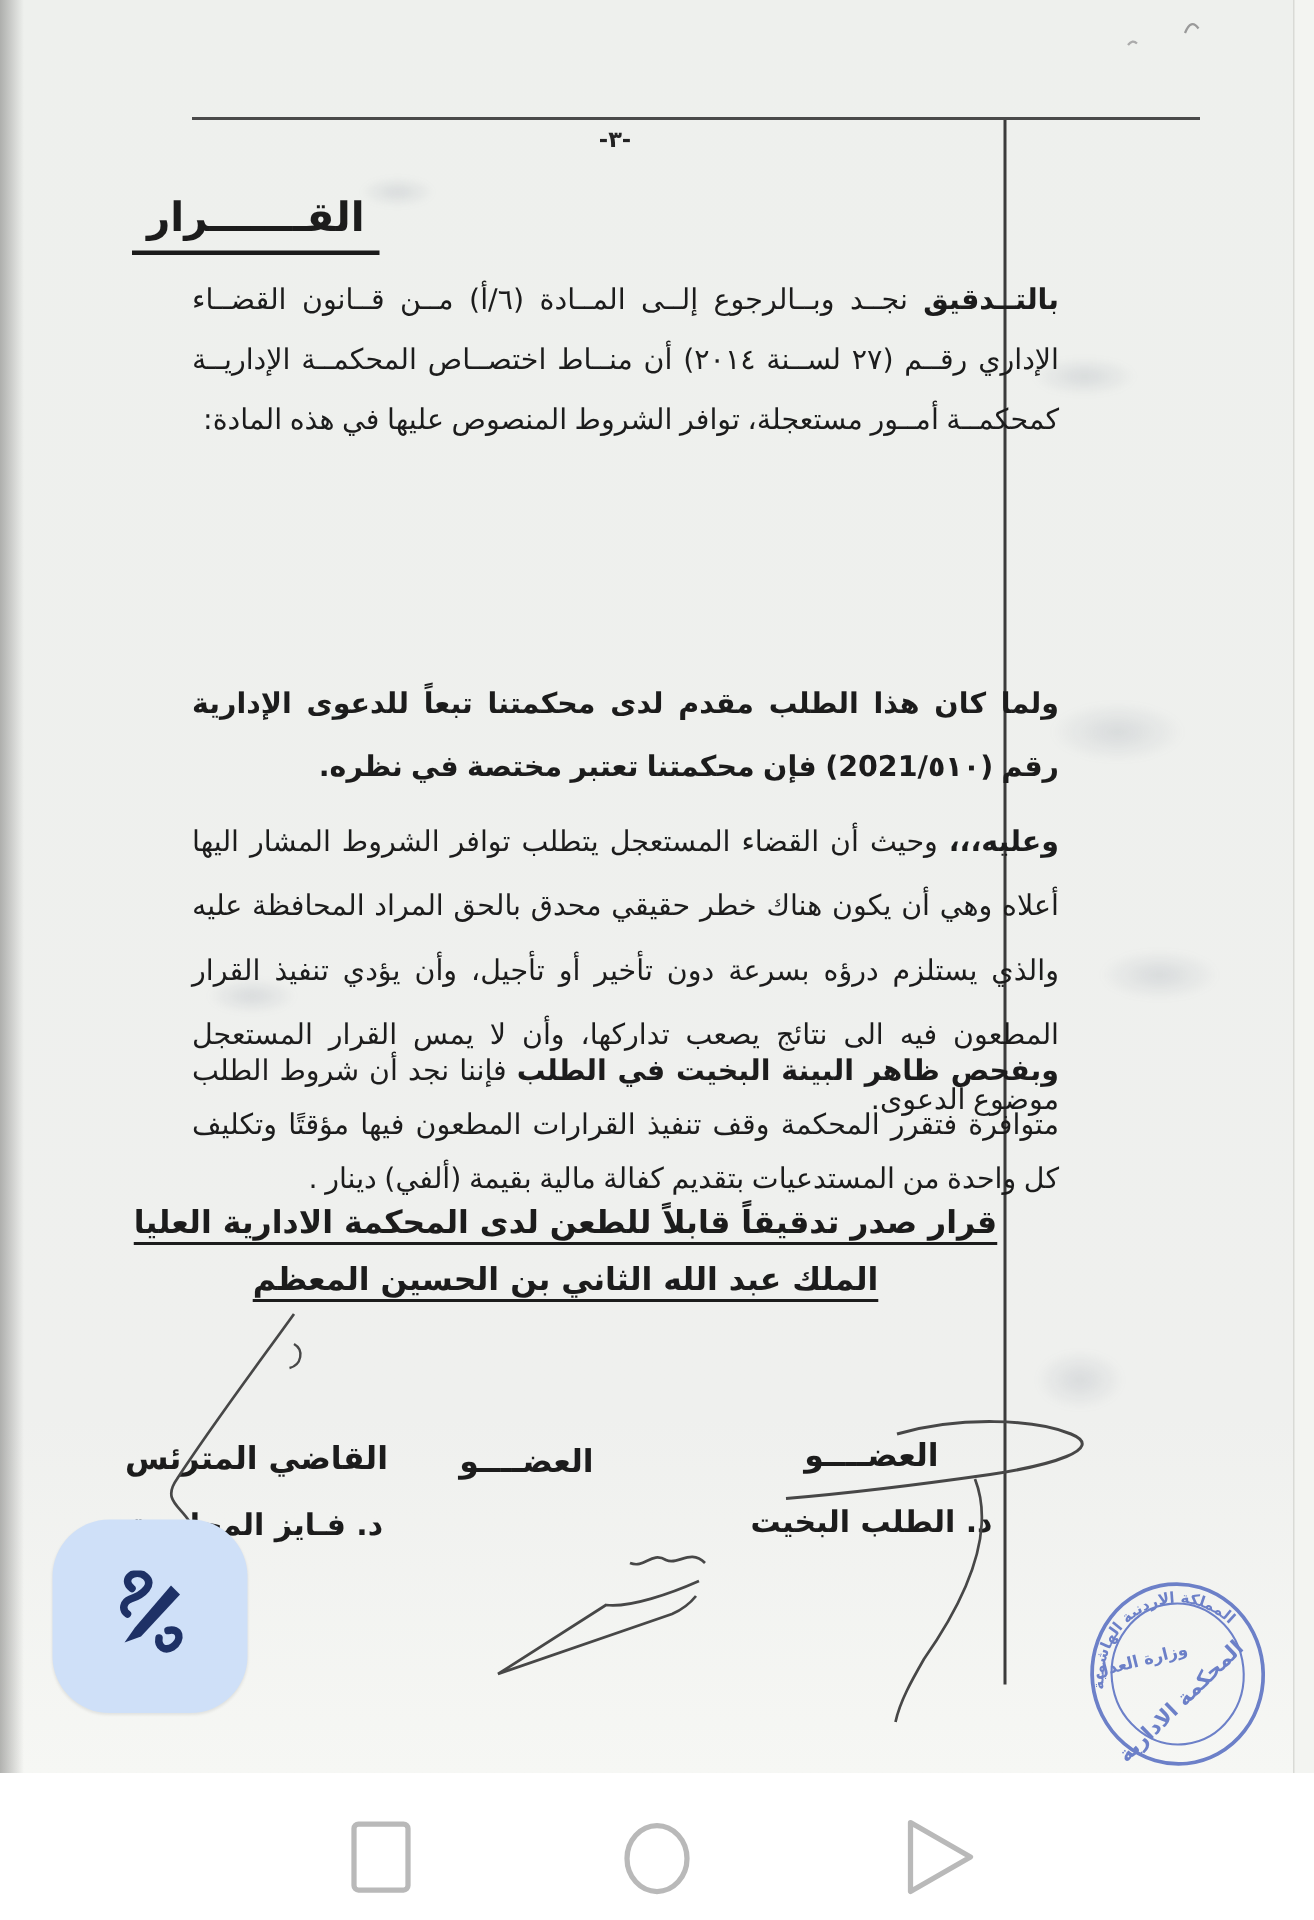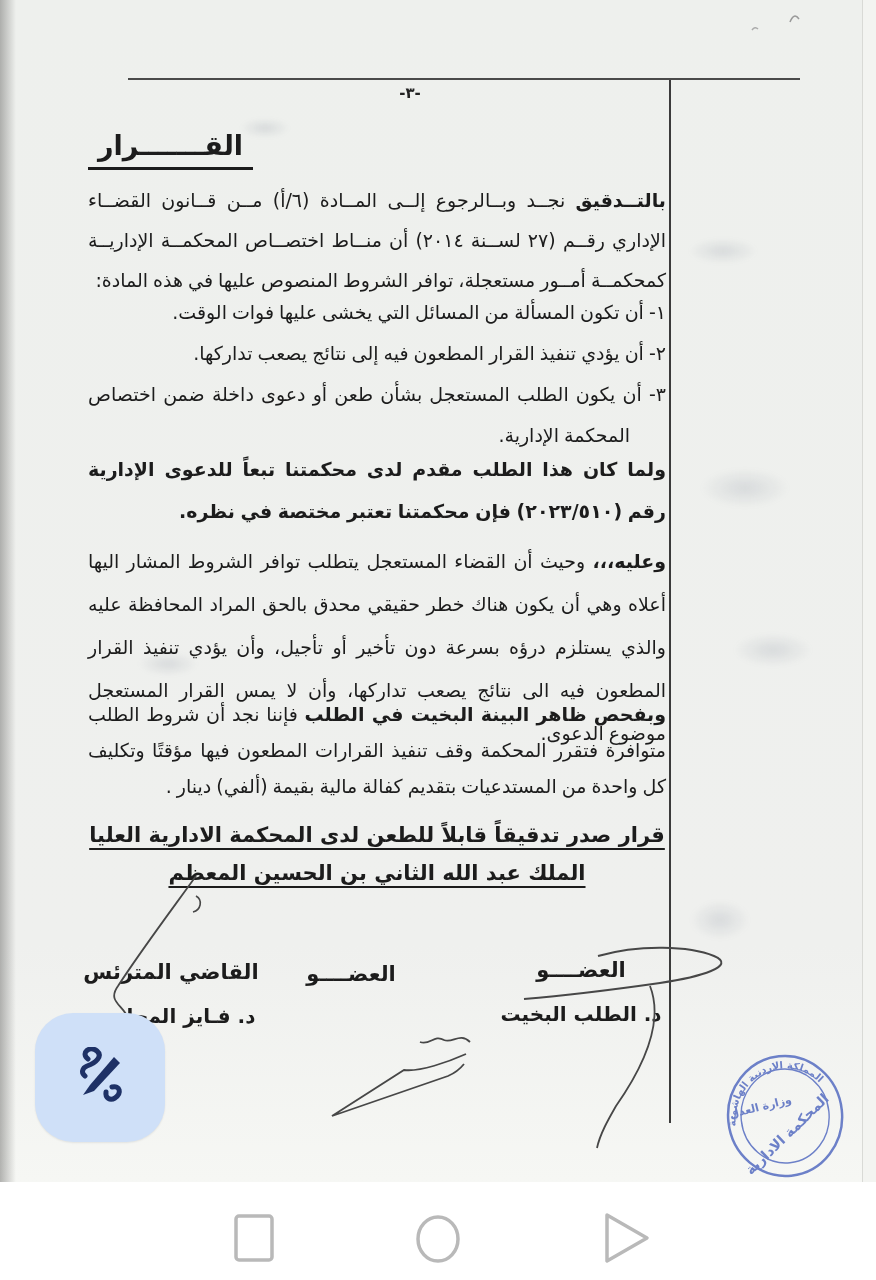--- a/index.html
+++ b/index.html
@@ -16,31 +16,31 @@
 
   .top-rule{position:absolute;left:128px;top:78px;width:672px;height:2px;background:#4a4a4a;}
   .vert-rule{position:absolute;left:669px;top:80px;width:2px;height:1043px;background:#3b3b3b;}
   .page-num{position:absolute;left:320px;top:84px;width:180px;text-align:center;
         font-size:15px;font-weight:bold;color:#222;}
 
   
   .b{position:absolute;left:88px;width:578px;direction:rtl;color:#1c1c1c;}
   .title{top:130px;text-align:left;font-size:27px;font-weight:bold;}
   .title span{display:inline-block;border-bottom:3px solid #1b1b1b;padding:0 10px 6px;}
-  .p{font-size:19px;line-height:40px;text-align:justify;word-spacing:-1px;}
+  .p{font-size:19px;line-height:40px;text-align:justify;word-spacing:-1px;margin-left:40px;}
   .lead{font-weight:bold;}
   .lead-u{font-weight:bold;text-decoration-thickness:2px;text-underline-offset:5px;}
   #p1{top:180px;}
   .conds{top:292px;}
   .cond{font-size:19px;line-height:41px;padding-right:36px;text-indent:-36px;text-align:justify;word-spacing:-1px;}
   #p2{top:448px;line-height:42px;font-weight:bold;}
   #p3{top:540px;line-height:43px;}
   #p4{top:696px;line-height:36px;}
 
-  .headings{top:816px;text-align:center;}
+  .headings{top:796px;text-align:center;}
   .hline{font-size:21px;font-weight:bold;line-height:38px;
          text-decoration:underline;text-decoration-thickness:2px;text-underline-offset:6px;}
 
   .sig{top:958px;height:110px;}
   .sigcol{position:absolute;text-align:center;width:190px;}
   .sigcol .st{font-size:21px;font-weight:bold;}
   .sigcol .sn{font-size:20px;font-weight:bold;margin-top:20px;white-space:nowrap;}
   .sig-right{left:398px;top:0;}
   .sig-mid{left:168px;top:4px;}
   .sig-left{left:-12px;top:2px;}
@@ -83,27 +83,22 @@
     <div class="top-rule"></div>
     <div class="page-num">-٣-</div>
     <div class="vert-rule"></div>
 
     <div class="b title">
       <span>القـــــــرار</span>
     </div>
 
     <div class="b p" id="p1"><span class="lead">بالتــدقيق</span><span> نجــد وبــالرجوع إلــى المــادة (٦/أ) مــن قــانون القضــاء الإداري رقــم (٢٧ لســنة ٢٠١٤) أن منــاط اختصــاص المحكمــة الإداريــة كمحكمــة أمــور مستعجلة، توافر الشروط المنصوص عليها في هذه المادة:</span></div>
 
-    <div class="b conds">
-      <div class="cond">١- أن تكون المسألة من المسائل التي يخشى عليها فوات الوقت.</div>
-      <div class="cond">٢- أن يؤدي تنفيذ القرار المطعون فيه إلى نتائج يصعب تداركها.</div>
-      <div class="cond">٣- أن يكون الطلب المستعجل بشأن طعن أو دعوى داخلة ضمن اختصاص المحكمة الإدارية.</div>
-    </div>
 
-    <div class="b p" id="p2">ولما كان هذا الطلب مقدم لدى محكمتنا تبعاً للدعوى الإدارية رقم (٢٠٢٣/٥١٠) فإن محكمتنا تعتبر مختصة في نظره.</div>
+    <div class="b p" id="p2">ولما كان هذا الطلب مقدم لدى محكمتنا تبعاً للدعوى الإدارية رقم (2021/٥١٠) فإن محكمتنا تعتبر مختصة في نظره.</div>
 
     <div class="b p" id="p3"><span class="lead-u">وعليه</span><span class="lead">،،،</span><span> وحيث أن القضاء المستعجل يتطلب توافر الشروط المشار اليها أعلاه وهي أن يكون هناك خطر حقيقي محدق بالحق المراد المحافظة عليه والذي يستلزم درؤه بسرعة دون تأخير أو تأجيل، وأن يؤدي تنفيذ القرار المطعون فيه الى نتائج يصعب تداركها، وأن لا يمس القرار المستعجل موضوع الدعوى.</span></div>
 
     <div class="b p" id="p4"><span class="lead">وبفحص ظاهر البينة البخيت في الطلب</span><span> فإننا نجد أن شروط الطلب متوافرة فتقرر المحكمة وقف تنفيذ القرارات المطعون فيها مؤقتًا وتكليف كل واحدة من المستدعيات بتقديم كفالة مالية بقيمة (ألفي) دينار .</span></div>
 
     <div class="b headings">
       <div class="hline">قرار صدر تدقيقاً قابلاً للطعن لدى المحكمة الادارية العليا</div>
       <div class="hline">الملك عبد الله الثاني بن الحسين المعظم</div>
     </div>
 

